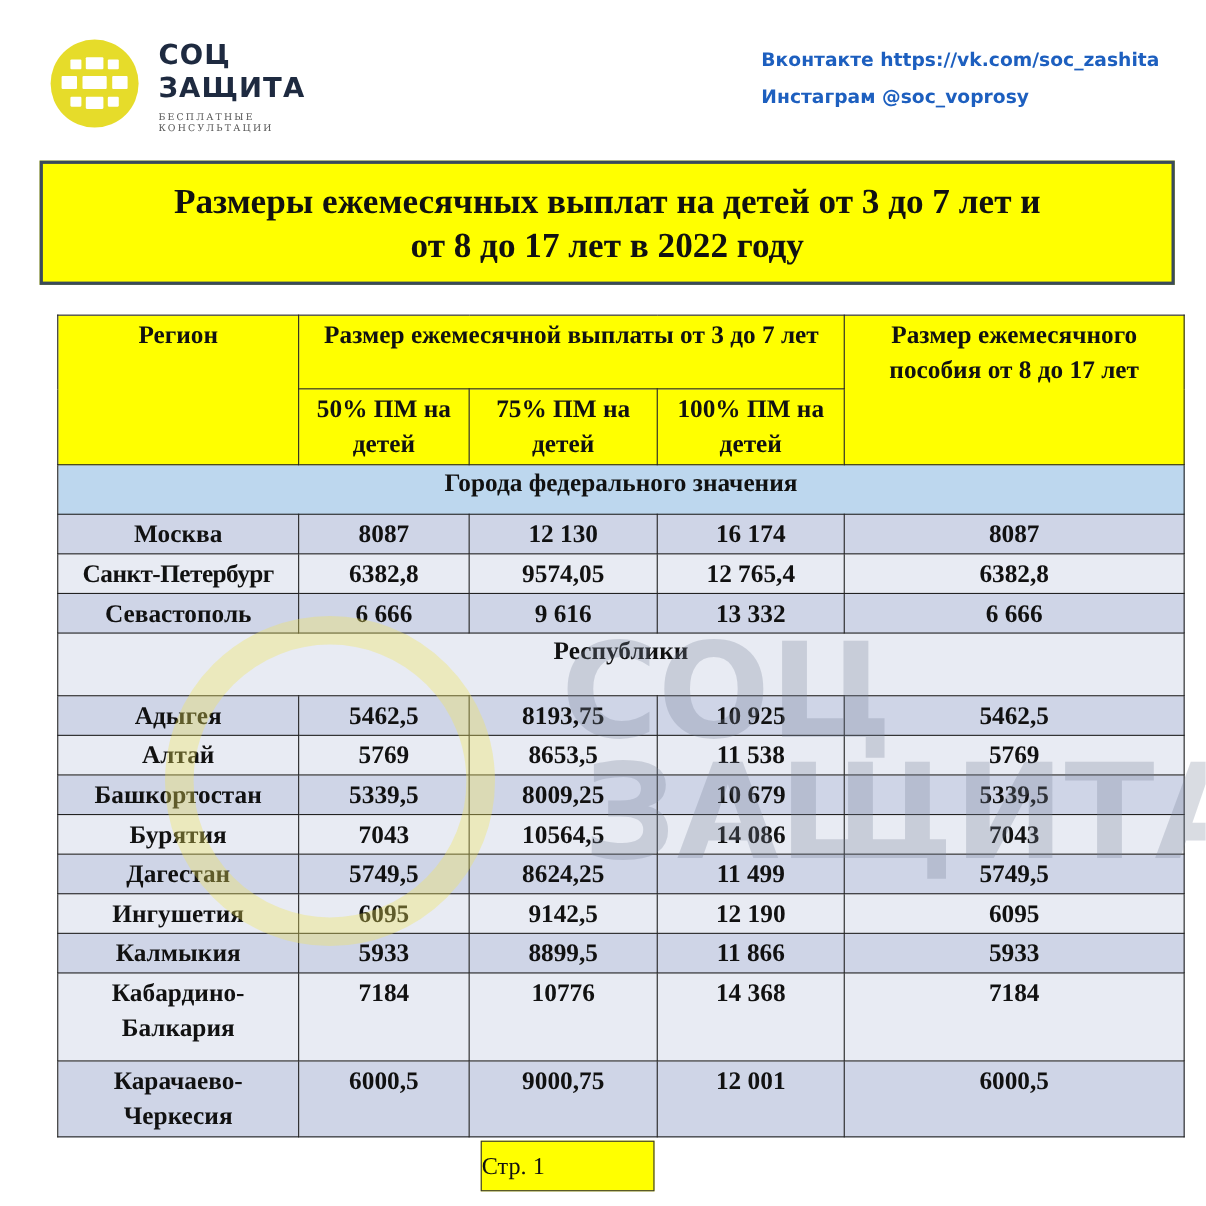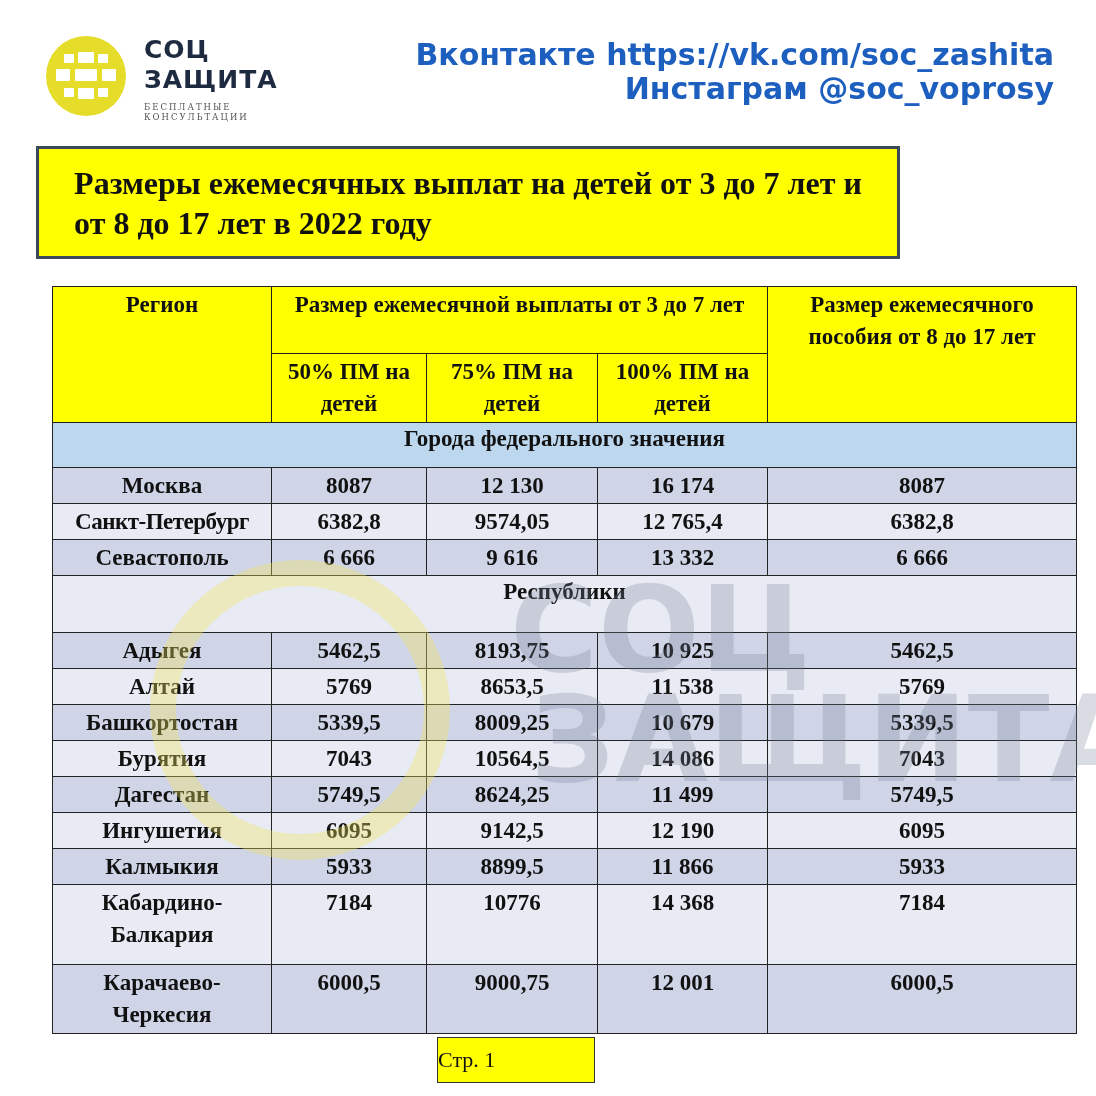--- a/index.html
+++ b/index.html
@@ -6,23 +6,23 @@
   body {
     width:1096px; height:1096px; background:#ffffff; position:relative; overflow:hidden;
     font-family:"Liberation Serif", serif; color:#111;
   }
   .logo { position:absolute; left:44px; top:32px; width:240px; height:92px; }
   .globe { position:absolute; left:0; top:2px; width:84px; height:84px; }
   .brand1 { position:absolute; left:100px; top:4px; font-family:"DejaVu Sans", sans-serif; font-weight:bold; font-size:25px; color:#1e2a40; letter-spacing:1px; line-height:28px; }
   .brand2 { position:absolute; left:100px; top:34px; font-family:"DejaVu Sans", sans-serif; font-weight:bold; font-size:25px; color:#1e2a40; letter-spacing:1px; line-height:28px; }
   .brand3 { position:absolute; left:100px; top:70px; font-family:"DejaVu Serif", serif; font-size:8.5px; color:#555; letter-spacing:2px; line-height:10px; }
 
-  .social { position:absolute; right:42px; top:38px; text-align:right; font-family:"DejaVu Sans", sans-serif; font-weight:bold; color:#1d5fbf; font-size:30px; line-height:34px; }
+  .social { position:absolute; right:42px; top:38px; text-align:left; font-family:"DejaVu Sans", sans-serif; font-weight:bold; color:#1d5fbf; font-size:17px; line-height:34px; }
 
-  .title-box { position:absolute; left:36px; top:146px; width:864px; height:113px; background:#ffff00; border:3px solid #3a4a5a; box-sizing:border-box; display:flex; align-items:center; justify-content:center; }
+  .title-box { position:absolute; left:36px; top:146px; width:1032px; height:113px; background:#ffff00; border:3px solid #3a4a5a; box-sizing:border-box; display:flex; align-items:center; justify-content:center; text-align:center; }
   .title-box div { font-weight:bold; font-size:32px; line-height:40px; color:#111; padding:0 30px; white-space:pre-line; }
 
   table.main { position:absolute; left:52px; top:286px; width:1024px; border-collapse:collapse; table-layout:fixed; }
   table.main td { border:1.5px solid #222; text-align:center; font-weight:bold; font-size:23px; line-height:32px; padding:0; vertical-align:top; }
   .hdr td { background:#ffff00; }
   .hdr td { font-size:22.5px; }
   .sec-blue td { background:#bdd7ee; height:44px; vertical-align:middle; }
   .sec-light td { background:#e8ebf3; height:56px; vertical-align:top; padding-top:2px; }
   .row-a td { background:#cfd5e7;margin-top:20px; }
   .row-b td { background:#e8ebf3; }

